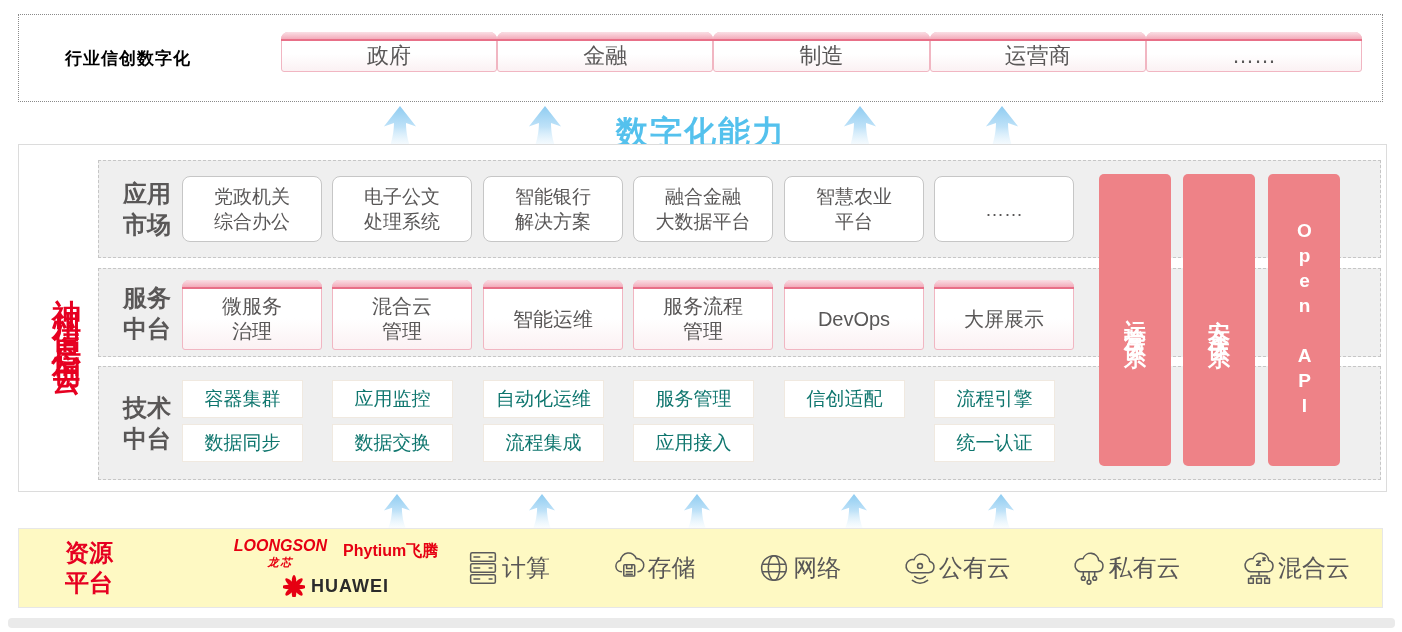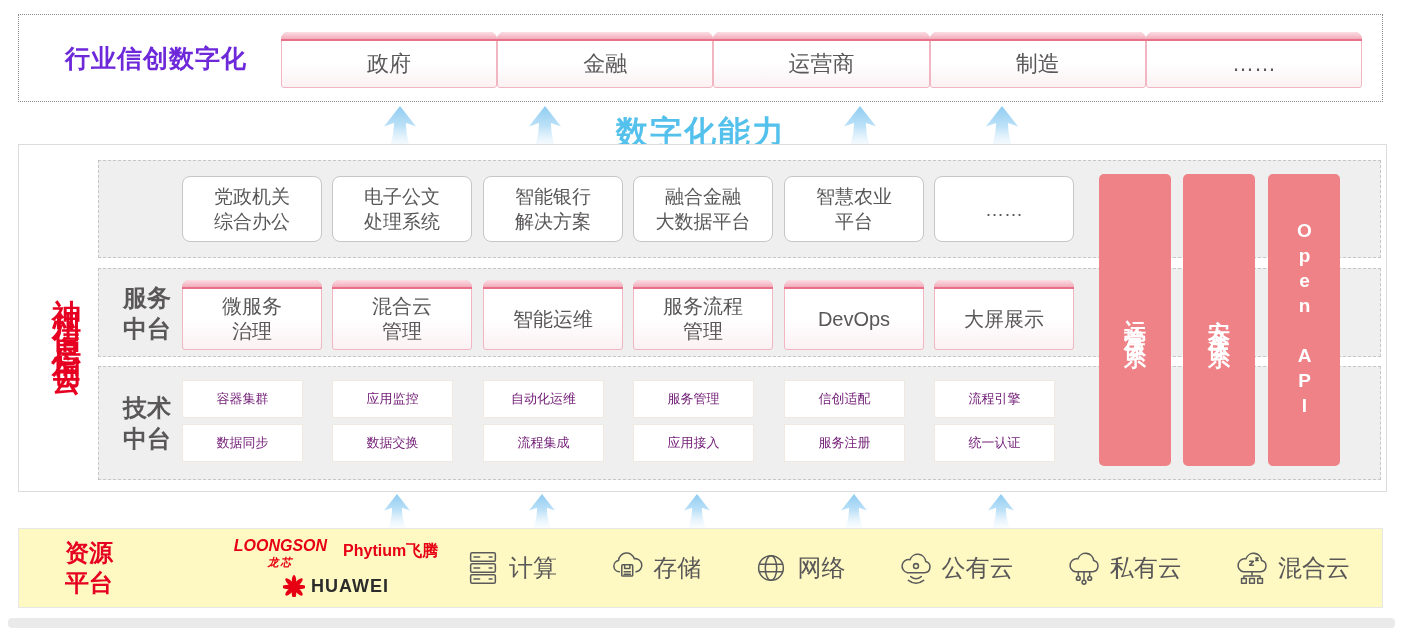--- a/index.html
+++ b/index.html
@@ -3,22 +3,22 @@
 <meta charset="utf-8">
 <style>
   * { margin:0; padding:0; box-sizing:border-box; }
   body { background:#fff; font-family:"Liberation Sans", sans-serif; }
   .page { position:relative; width:1402px; height:632px; background:#fff; overflow:hidden; }
 
   
   .banner { position:absolute; left:18px; top:14px; width:1365px; height:88px;
             border:1.5px dotted #8a8a8a; }
   .banner-label { position:absolute; left:46px; top:50%; transform:translateY(-50%);
-                  color:#6d28d9; font-weight:bold; font-size:25px; letter-spacing:1px; }
-  .banner-boxes { position:absolute; left:262px; right:20px; top:17px; height:56px;
+                  color:#000000; font-weight:bold; font-size:17px; letter-spacing:1px; }
+  .banner-boxes { position:absolute; left:262px; right:20px; top:17px; height:40px;
                   display:flex; }
 
   
   .pinkbox { position:relative; flex:1; background:linear-gradient(180deg,#ffffff 55%,#fbf1f3);
              border:1px solid #f1b6c2; border-radius:7px 7px 3px 3px;
              display:flex; align-items:center; justify-content:center;
              color:#595757; font-size:22px; text-align:center; padding-top:8px; }
   .pinkbox::before { content:""; position:absolute; top:-1px; left:-1px; right:-1px; height:7px;
              background:linear-gradient(180deg,#fadfe5,#f3abba);
              border-bottom:2px solid #e87088; border-radius:7px 7px 0 0; }
@@ -44,21 +44,21 @@
                width:68px; text-align:center; color:#595757; font-weight:bold;
                font-size:24px; line-height:31px; white-space:pre-line; }
   .app-box { position:absolute; top:15px; width:140px; height:66px; background:#fff;
              border:1px solid #c6c6c6; border-radius:8px;
              display:flex; align-items:center; justify-content:center; text-align:center;
              color:#595757; font-size:19px; line-height:25px; white-space:pre-line; }
   .svc-box { position:absolute; top:11px; width:140px; height:70px; flex:none;
              font-size:20px; line-height:25px; white-space:pre-line; }
   .tech-box { position:absolute; width:121px; height:38px; background:#fff;
               border:1px solid #f0e9e0; display:flex; align-items:center; justify-content:center;
-              color:#701a75; font-size:13px; }
+              color:#0f766e; font-size:19px; }
   .c0{left:83px}.c1{left:233px}.c2{left:384px}.c3{left:534px}.c4{left:685px}.c5{left:835px}
   .t-top{top:13px}.t-bot{top:57px}
 
   .pillar { position:absolute; top:29px; width:72px; height:292px; background:#ee8287;
             border-radius:5px; display:flex; align-items:center; justify-content:center; }
   .pillar span { writing-mode:vertical-rl; text-orientation:upright; color:#fff;
                  font-weight:bold; font-size:22px; letter-spacing:9px; }
   .p0{left:1080px}.p1{left:1164px}.p2{left:1249px}
   .p2 span{font-size:19px; letter-spacing:4px;}
 
@@ -70,21 +70,21 @@
                white-space:pre-line; }
   .vendors { position:absolute; left:192px; top:9px; width:250px; text-align:center; }
   .vendor-line1 { display:flex; justify-content:center; align-items:flex-start; gap:16px; }
   .loongson { color:#e60012; font-weight:bold; font-style:italic; font-size:16px; line-height:15px; }
   .loongson .sub { font-size:11px; letter-spacing:2px; }
   .phytium { color:#e60012; font-weight:bold; font-size:16px; margin-top:3px; }
   .huawei { margin-top:5px; display:flex; align-items:center; justify-content:center; gap:6px;
             color:#2b2b2b; font-weight:bold; font-size:18px; letter-spacing:1px; }
   .res-items { position:absolute; left:445px; right:32px; top:0; height:100%;
                display:flex; align-items:center; justify-content:space-between; }
-  .res-item { display:flex; align-items:center; gap:7px; color:#595757; font-size:24px; }
+  .res-item { display:flex; align-items:center; color:#595757; font-size:24px; }
   .res-item svg { display:block; }
 
   .base-strip { position:absolute; left:8px; top:618px; width:1387px; height:10px;
                 background:#eaeaea; border-radius:4px; }
 </style>
 </head>
 <body>
 
 <div class="page">
 
@@ -97,22 +97,22 @@
       </linearGradient>
       <path id="arrowPath" d="M17 0 L33.5 21 L23.2 17.4 C23.2 17.4 22.8 30 28 43 L6 43 C11.2 30 10.8 17.4 10.8 17.4 L0.5 21 Z"></path>
     </defs>
   </svg>
 
   <div class="banner">
     <div class="banner-label">行业信创数字化</div>
     <div class="banner-boxes">
       <div class="pinkbox">政府</div>
       <div class="pinkbox">金融</div>
+      <div class="pinkbox">制造</div>
       <div class="pinkbox">运营商</div>
-      <div class="pinkbox">制造</div>
       <div class="pinkbox">……</div>
     </div>
   </div>
 
   <svg class="arrow" style="left:383px; top:106px;" viewBox="0 0 34 43">
       <use href="#arrowPath" fill="url(#arrowGrad)"></use>
     </svg>
   <svg class="arrow" style="left:528px; top:106px;" viewBox="0 0 34 43">
       <use href="#arrowPath" fill="url(#arrowGrad)"></use>
     </svg>
@@ -121,20 +121,22 @@
       <use href="#arrowPath" fill="url(#arrowGrad)"></use>
     </svg>
   <svg class="arrow" style="left:985px; top:106px;" viewBox="0 0 34 43">
       <use href="#arrowPath" fill="url(#arrowGrad)"></use>
     </svg>
 
   <div class="main">
     <div class="vtitle">神州信息信创云</div>
 
     <div class="prow row-app">
+      <div class="row-label">应用
+市场</div>
       <div class="app-box c1">电子公文
 处理系统</div>
       <div class="app-box c0">党政机关
 综合办公</div>
       <div class="app-box c2">智能银行
 解决方案</div>
       <div class="app-box c3">融合金融
 大数据平台</div>
       <div class="app-box c4">智慧农业
 平台</div>
@@ -161,21 +163,20 @@
       <div class="tech-box t-top c0">容器集群</div>
       <div class="tech-box t-top c1">应用监控</div>
       <div class="tech-box t-top c2">自动化运维</div>
       <div class="tech-box t-top c3">服务管理</div>
       <div class="tech-box t-top c4">信创适配</div>
       <div class="tech-box t-top c5">流程引擎</div>
       <div class="tech-box t-bot c0">数据同步</div>
       <div class="tech-box t-bot c2">流程集成</div>
       <div class="tech-box t-bot c1">数据交换</div>
       <div class="tech-box t-bot c3">应用接入</div>
-      <div class="tech-box t-bot c4">服务注册</div>
       <div class="tech-box t-bot c5">统一认证</div>
     </div>
 
     <div class="pillar p0">
         <span>运营体系</span>
       </div>
     <div class="pillar p1">
         <span>安全体系</span>
       </div>
     <div class="pillar p2">

